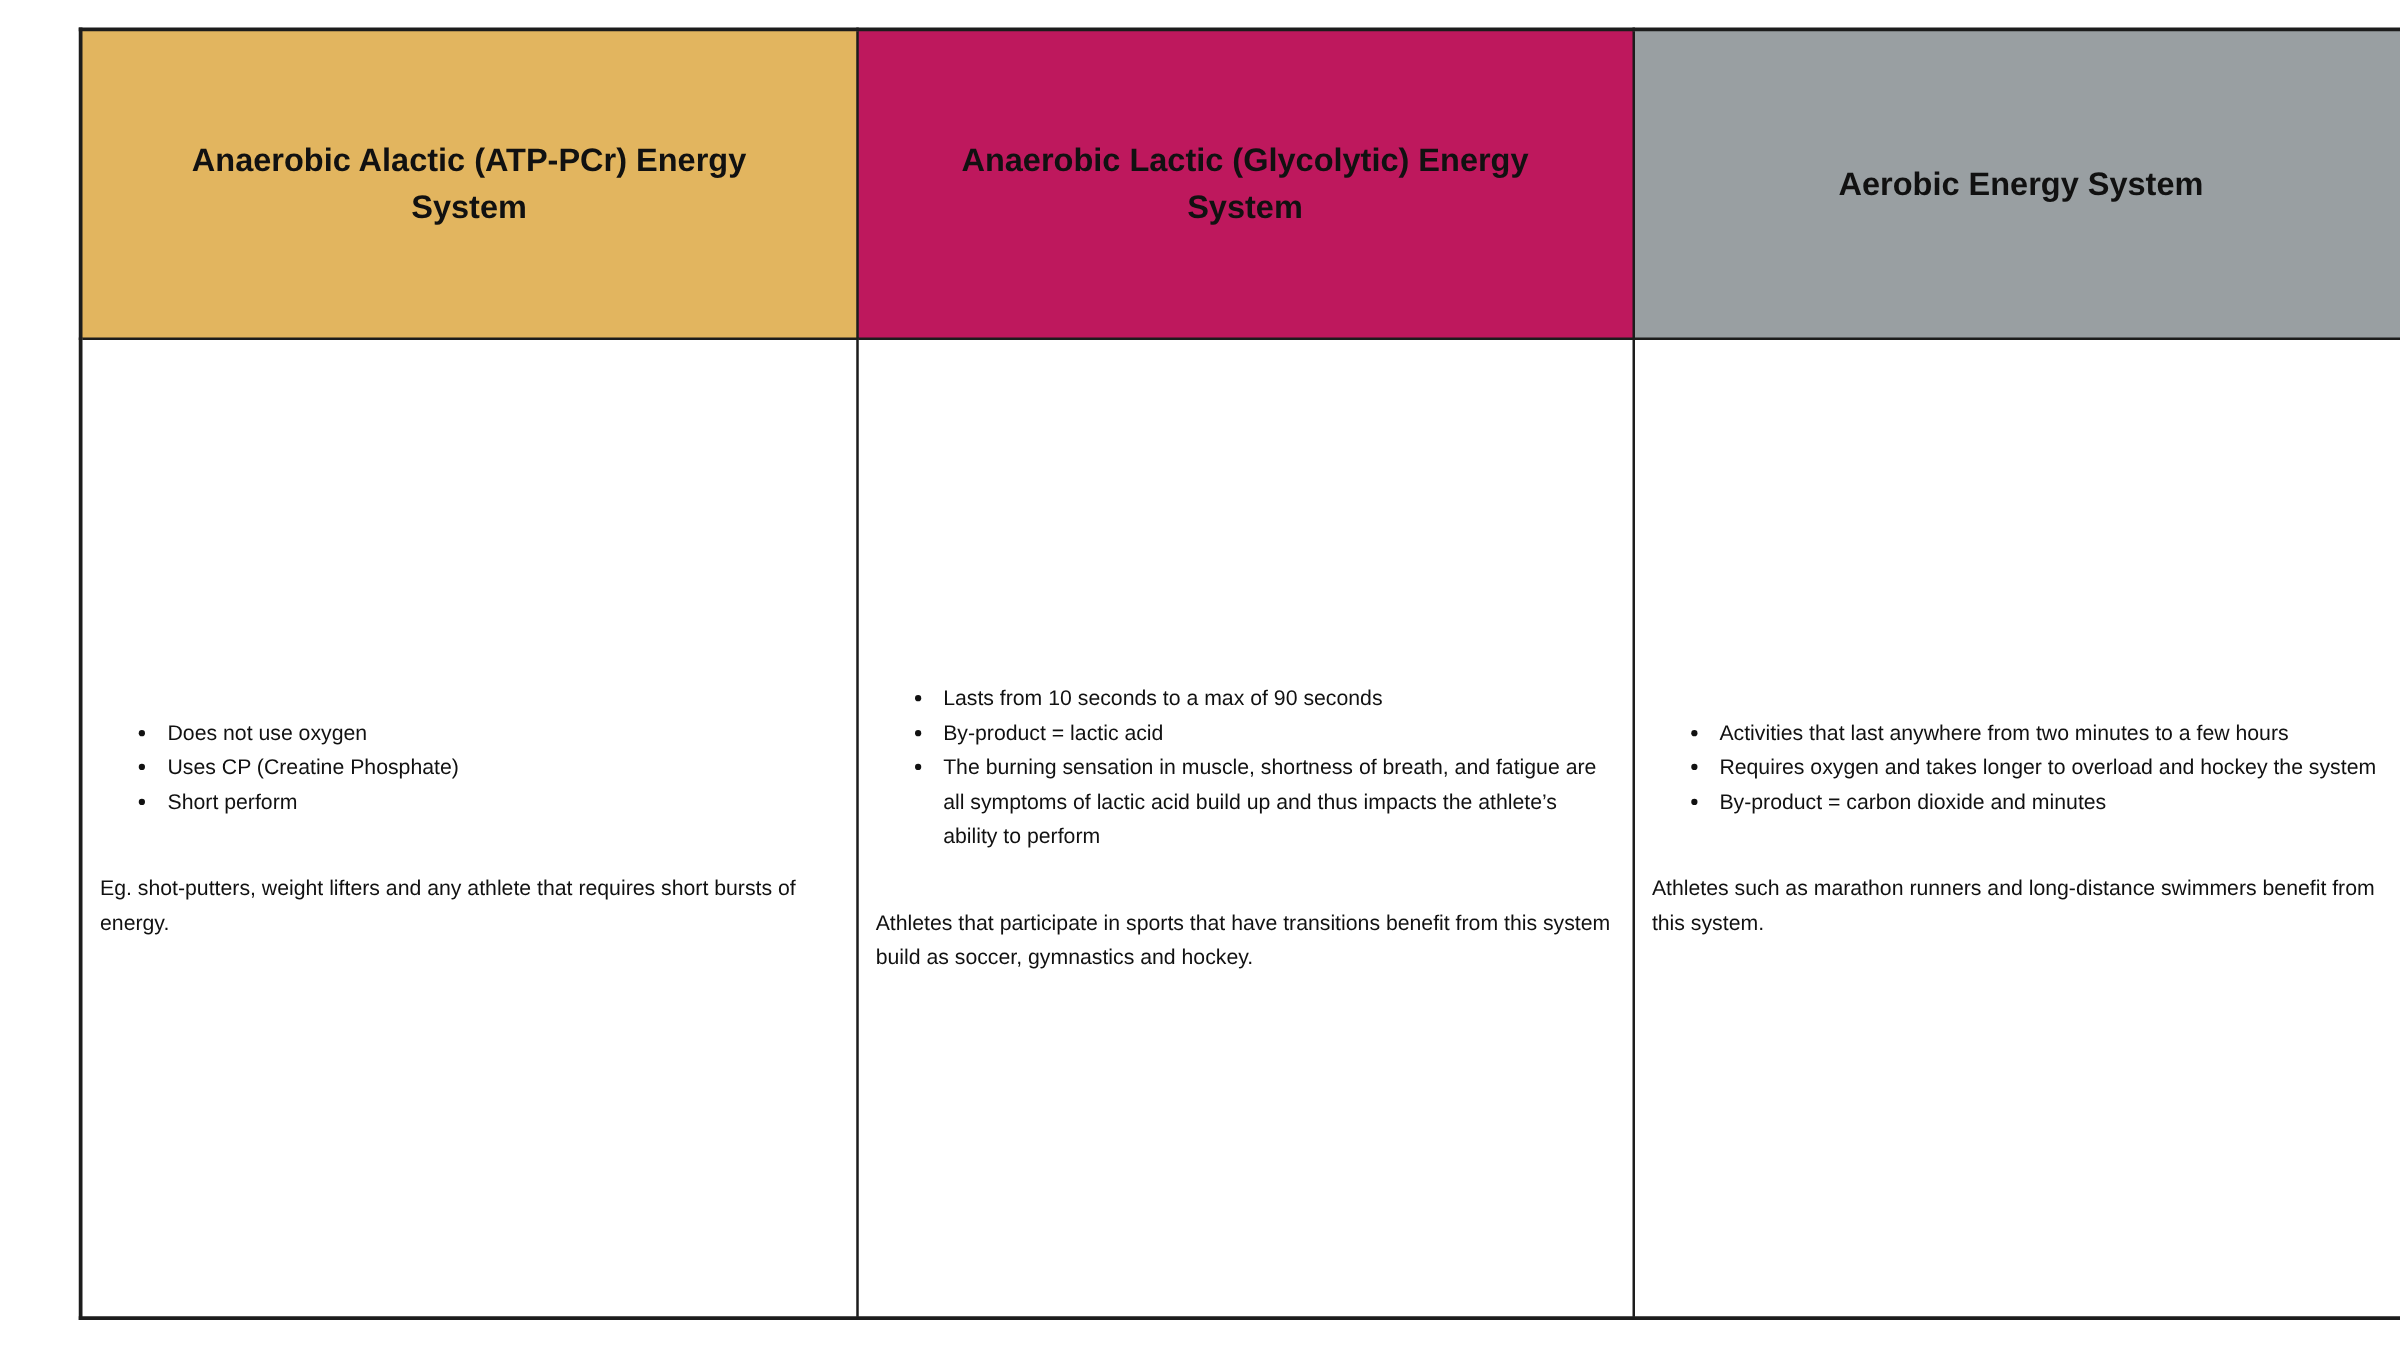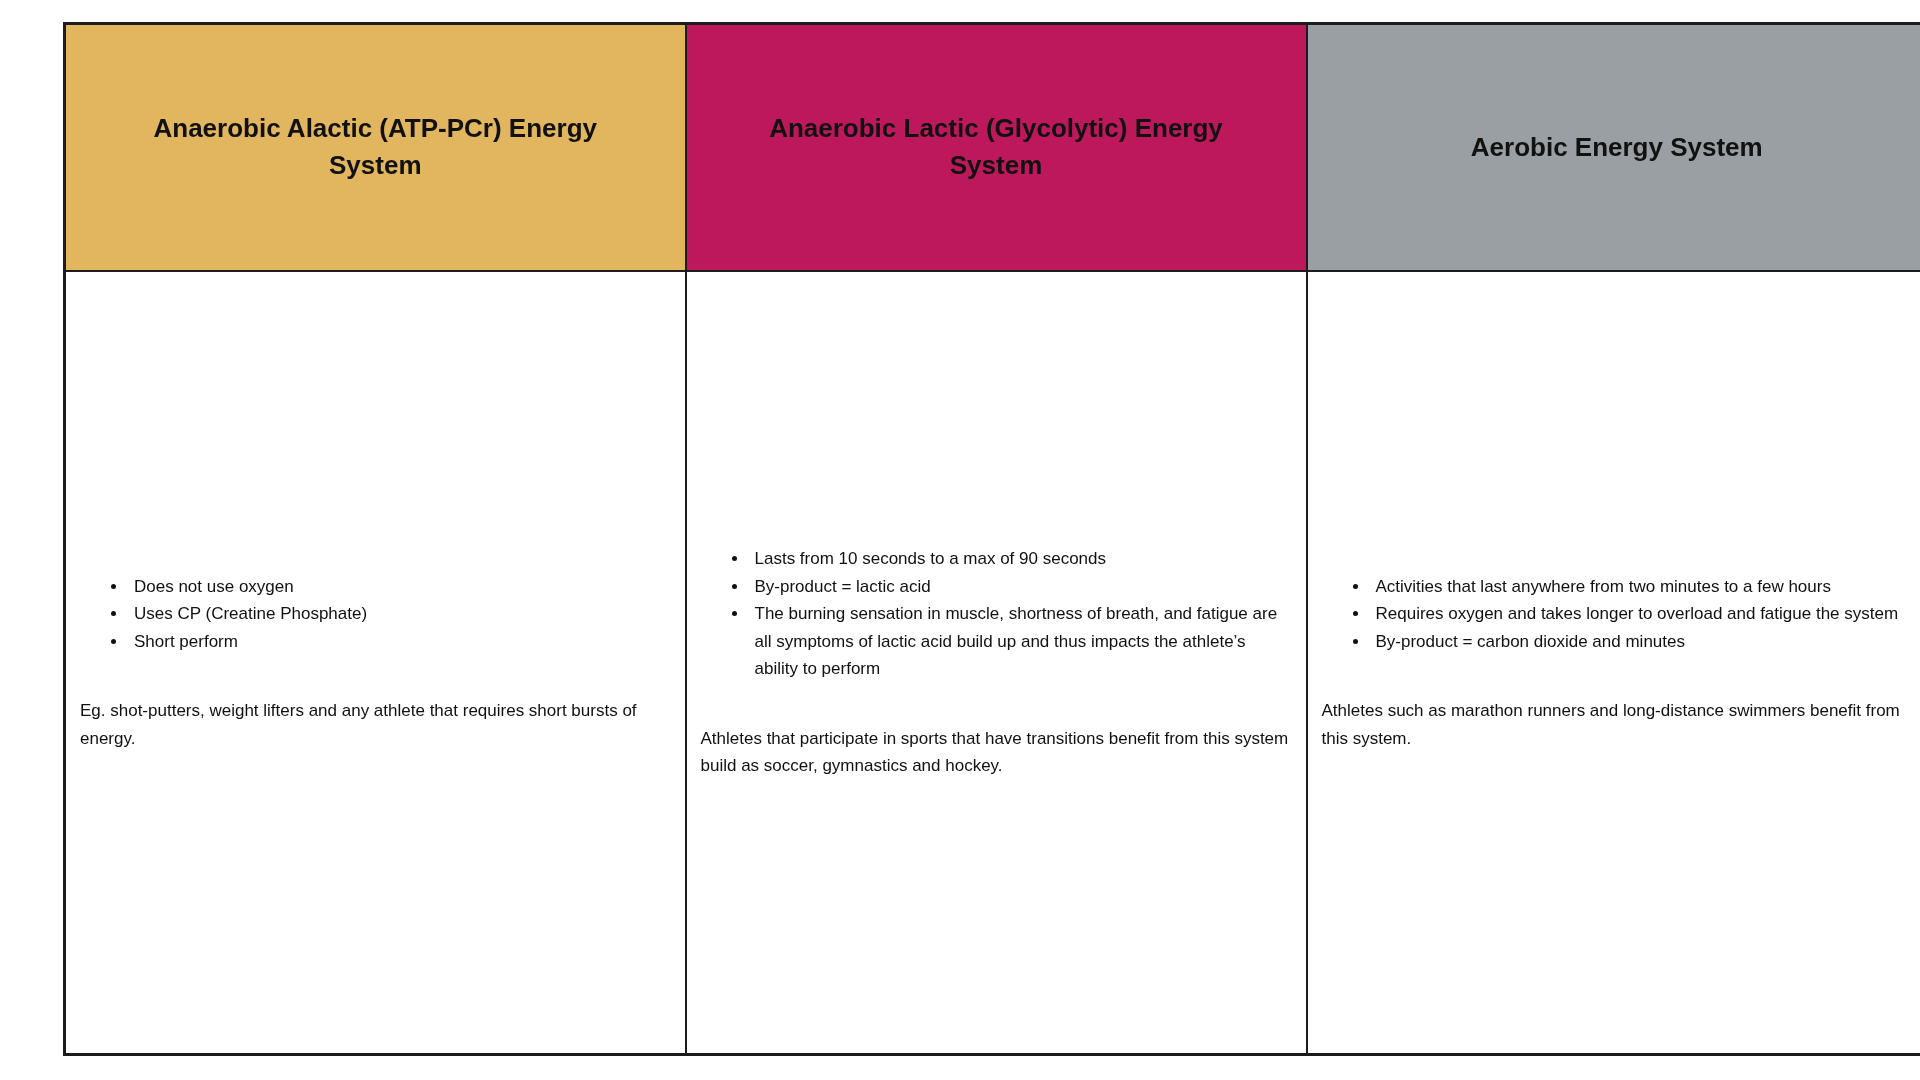--- a/index.html
+++ b/index.html
@@ -99,21 +99,21 @@
         <ul>
           <li>Lasts from 10 seconds to a max of 90 seconds</li>
           <li>By-product = lactic acid</li>
           <li>The burning sensation in muscle, shortness of breath, and fatigue are all symptoms of lactic acid build up and thus impacts the athlete’s ability to perform</li>
         </ul>
         <p class="note">Athletes that participate in sports that have transitions benefit from this system build as soccer, gymnastics and hockey.</p>
       </td>
       <td>
         <ul>
           <li>Activities that last anywhere from two minutes to a few hours</li>
-          <li>Requires oxygen and takes longer to overload and fatigue the system</li>
+          <li>Requires oxygen and takes longer to overload and hockey the system</li>
           <li>By-product = carbon dioxide and minutes</li>
         </ul>
         <p class="note">Athletes such as marathon runners and long-distance swimmers benefit from this system.</p>
       </td>
     </tr>
   </tbody>
     </table>
 </div>
 
 </body></html>

